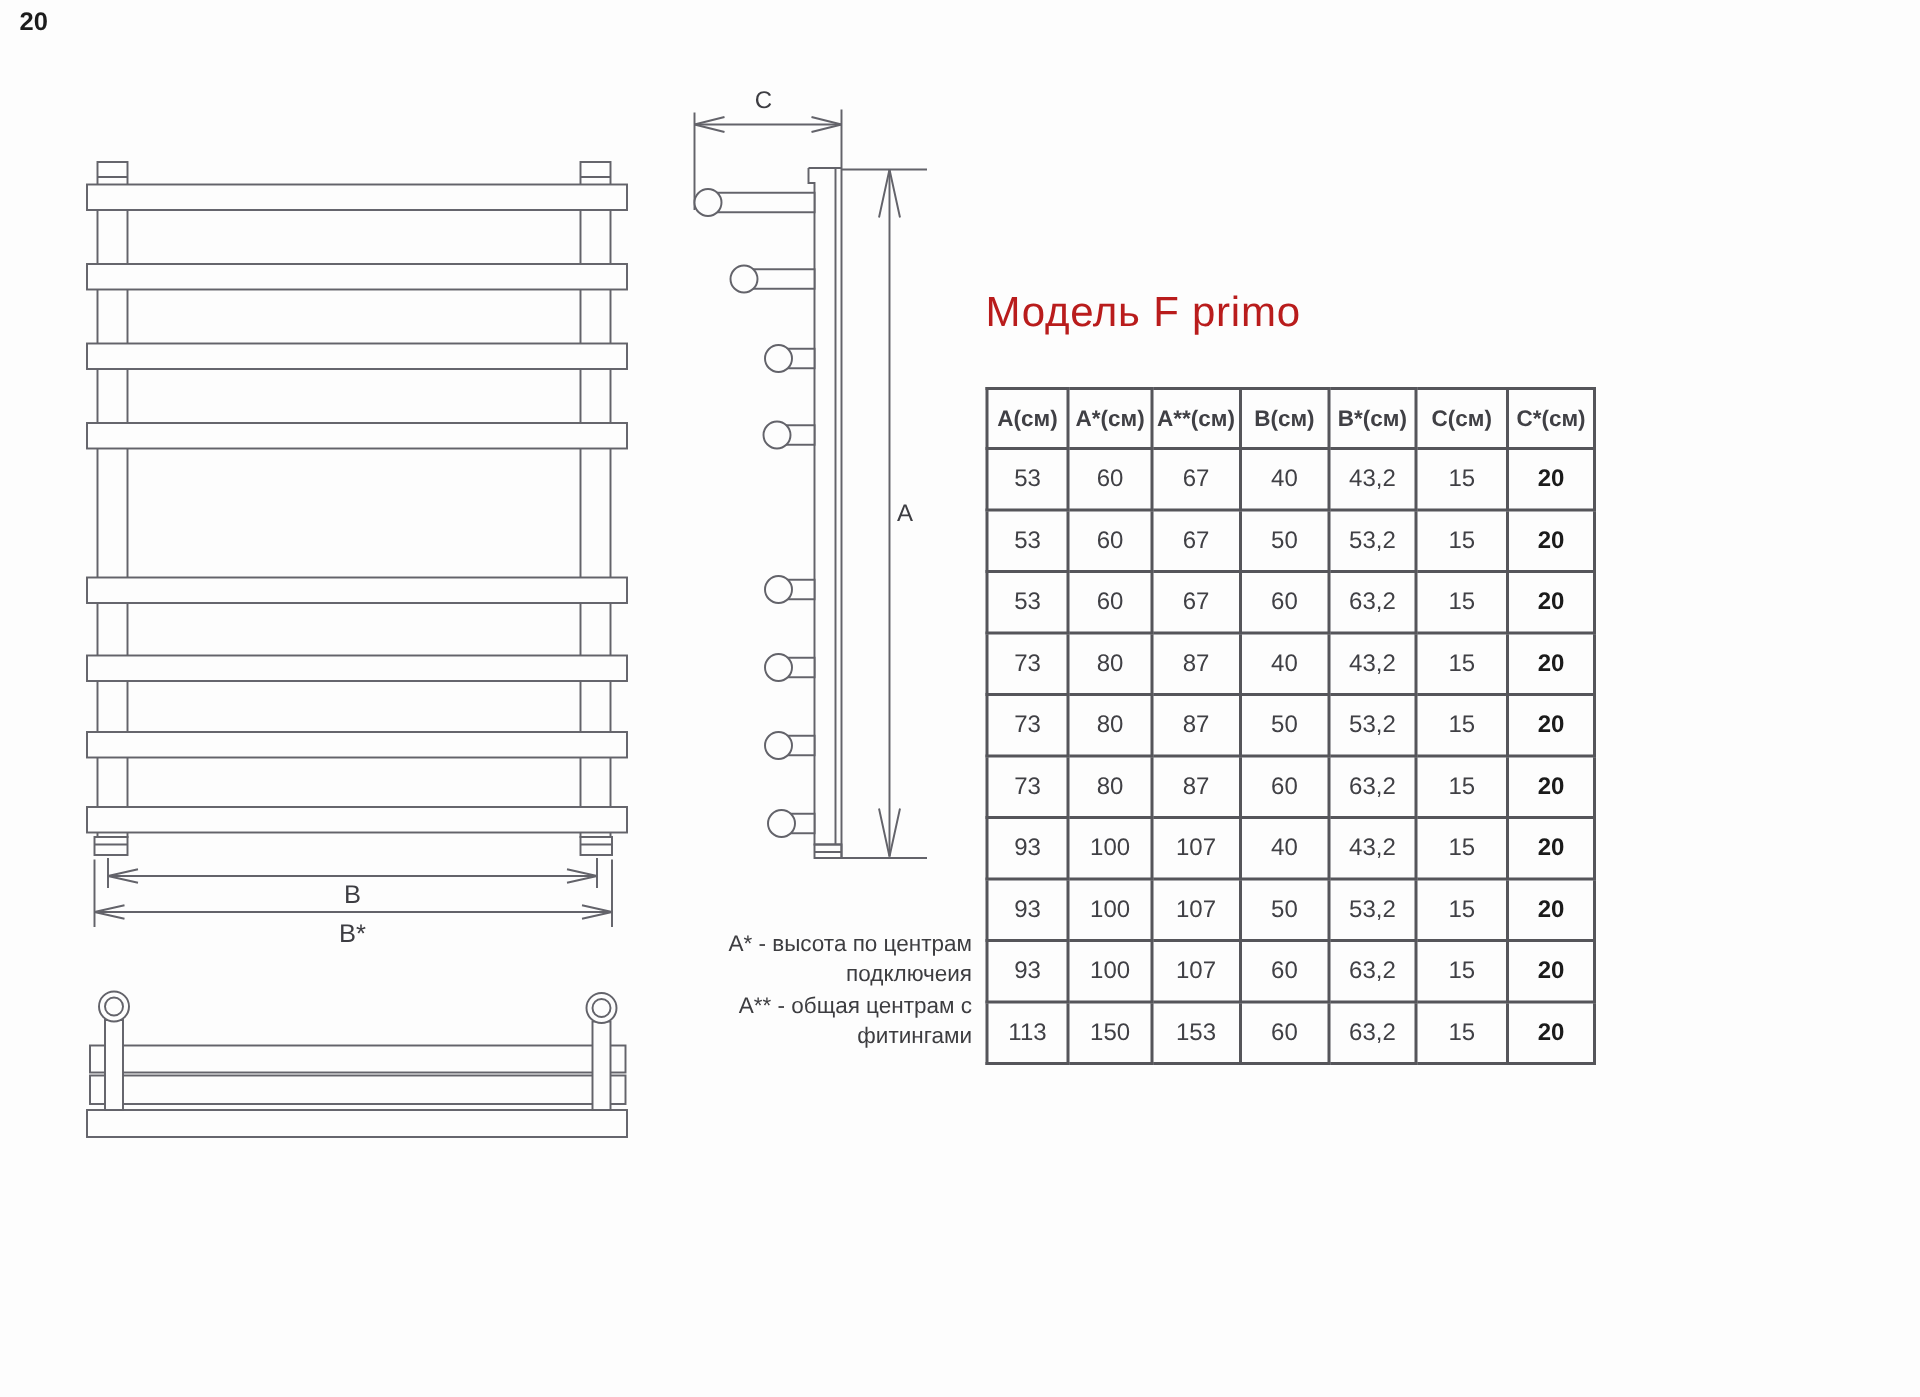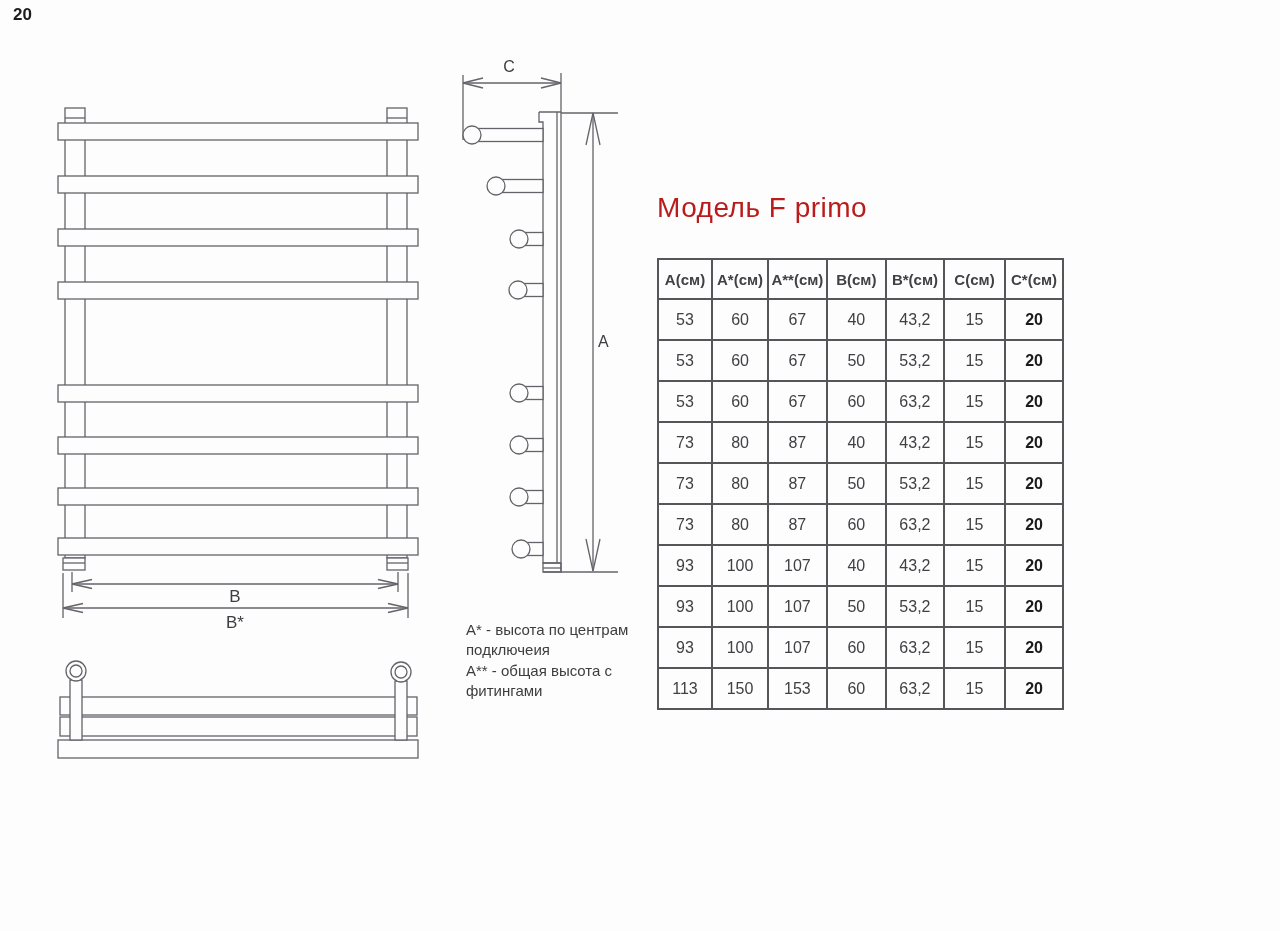--- a/index.html
+++ b/index.html
@@ -21,21 +21,21 @@
     text-align:left;font-size:28px;color:#b91c1c;letter-spacing:0.5px;
   }
   .drawing{position:absolute;}
   #front-view{left:40px;top:95px;}
   #side-view{left:440px;top:50px;}
   #top-view{left:40px;top:650px;}
   .notes{
     position:absolute;left:466px;top:620px;width:182px;
     font-size:15px;line-height:20px;color:#3d3d40;
   }
-  .notes .note{margin:0 0 1px 0;}
+  .notes .note{margin:0 0 1px 0;text-align:right;}
   table.spec{
     position:absolute;left:657px;top:258px;
     border-collapse:collapse;table-layout:fixed;
     background:#fdfdfd;
   }
   table.spec th, table.spec td{
     border:2px solid #55555a;
     text-align:center;vertical-align:middle;
     font-weight:normal;color:#404045;
     padding:0;
@@ -172,21 +172,21 @@
             <circle cx="36" cy="21" r="6"></circle>
           <circle cx="361" cy="22" r="10"></circle>
             <circle cx="361" cy="22" r="6"></circle>
         </g>
       </g>
     </svg>
   </div>
 
   <div class="notes">
     <div class="note">А* - высота по центрам подключеия</div>
-    <div class="note">А** - общая высота с фитингами</div>
+    <div class="note">А** - общая центрам с фитингами</div>
   </div>
 
   <div class="doc-title">Модель F primo</div>
 
   <table class="spec">
     <colgroup>
       <col style="width:62px">
         <col style="width:73px">
         <col style="width:77px">
       <col style="width:71px">

